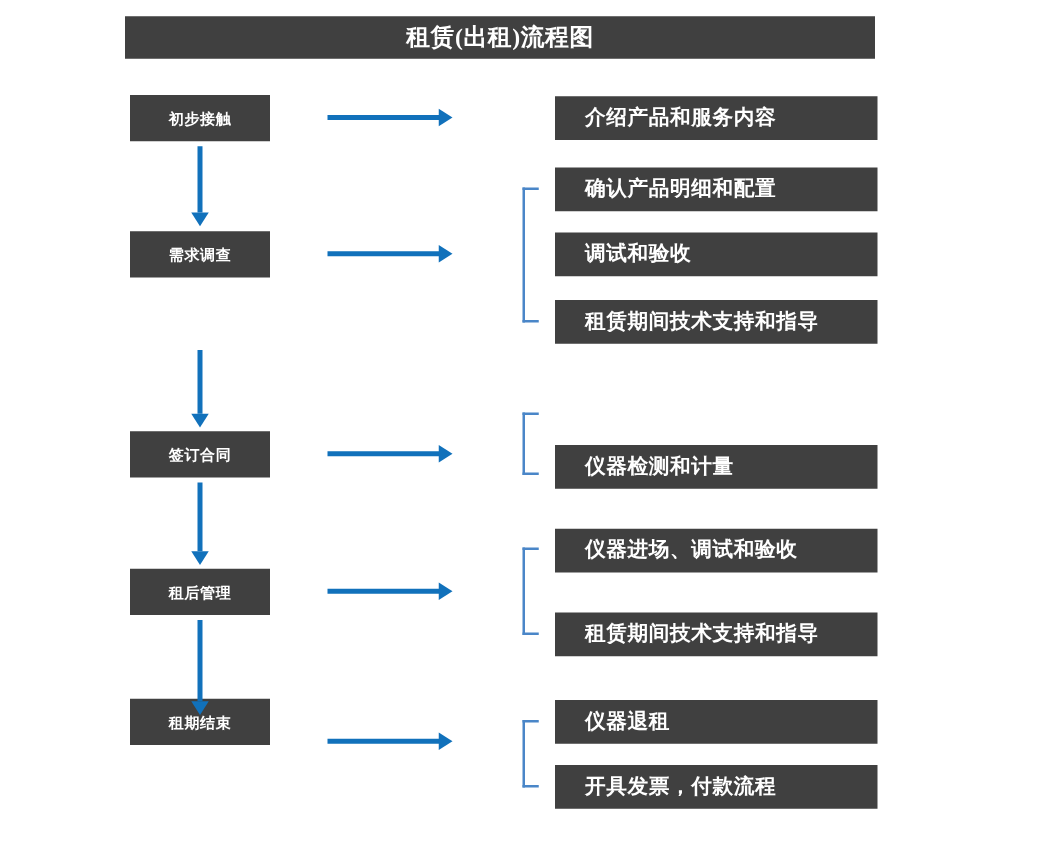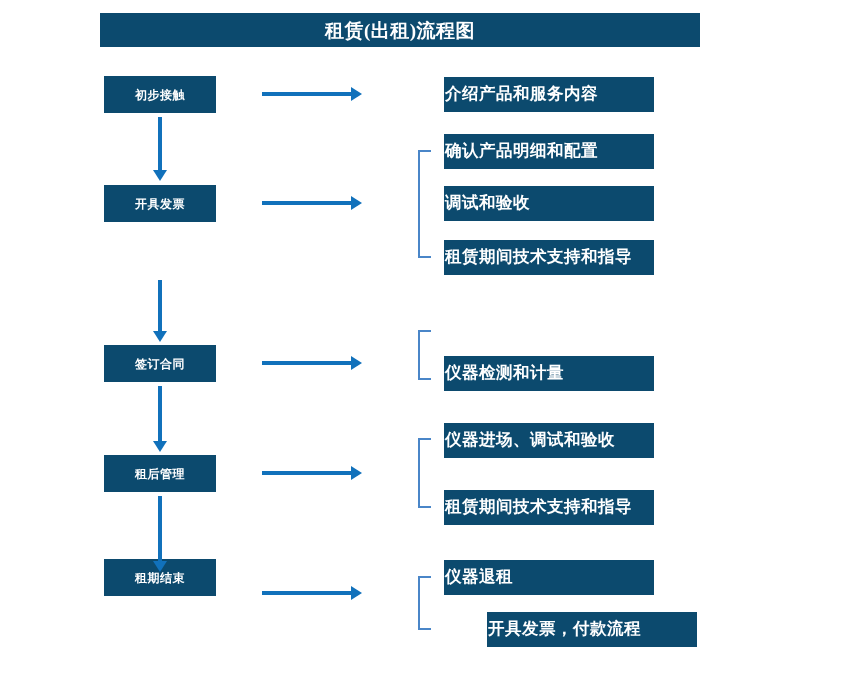--- a/index.html
+++ b/index.html
@@ -11,21 +11,21 @@
     position: relative;
     width: 844px;
     height: 688px;
     background: #ffffff;
     font-family: "Liberation Serif", "DejaVu Serif", serif;
     overflow: hidden;
   }
 
   .box {
     position: absolute;
-    background: #0c4a6e;
+    background: #404040;
     color: #ffffff;
     display: flex;
     align-items: center;
     box-sizing: border-box;
     font-weight: bold;
     letter-spacing: 0.5px;
     line-height: 1;
     white-space: nowrap;
   }
 
@@ -44,23 +44,23 @@
     left: 104px;
     width: 112px;
     height: 37px;
     justify-content: center;
     font-size: 12px;
   }
 
   
   .detail-box {
     left: 444px;
-    width: 210px;
+    width: 258px;
     height: 35px;
-    padding-left: 1px;
+    padding-left: 24px;
     font-size: 16.5px;
   }
 
   
   .h-arrow {
     position: absolute;
     height: 14px;
   }
   .h-arrow .shaft {
     position: absolute;
@@ -115,21 +115,21 @@
 </style>
 </head>
 <body>
 
 <div id="canvas">
 
   <div class="box title-banner">租赁(出租)流程图</div>
 
   <div class="box stage-box" style="top:76px;">初步接触</div>
 
-  <div class="box stage-box" style="top:185px;">开具发票</div>
+  <div class="box stage-box" style="top:185px;">需求调查</div>
 
   <div class="box stage-box" style="top:345px;">签订合同</div>
 
   <div class="box stage-box" style="top:455px;text-align:right;">租后管理</div>
 
   <div class="box stage-box" style="top:559px;">租期结束</div>
 
   <div class="box detail-box" style="top:77px;">介绍产品和服务内容</div>
 
   <div class="box detail-box" style="top:134px;">确认产品明细和配置</div>
@@ -140,21 +140,21 @@
 
 
   <div class="box detail-box" style="top:356px;">仪器检测和计量</div>
 
   <div class="box detail-box" style="top:490px;">租赁期间技术支持和指导</div>
 
   <div class="box detail-box" style="top:423px;">仪器进场、调试和验收</div>
 
   <div class="box detail-box" style="top:560px;">仪器退租</div>
 
-  <div class="box detail-box" style="top:612px;margin-left:43px;">开具发票，付款流程</div>
+  <div class="box detail-box" style="top:612px;">开具发票，付款流程</div>
 
   <div class="h-arrow" style="left:262px; top:87px; width:100px;">
     <div class="shaft" style="width:90px;"></div>
     <div class="head" style="left:89px;"></div>
   </div>
 
   <div class="h-arrow" style="left:262px; top:196px; width:100px;">
     <div class="shaft" style="width:90px;"></div>
     <div class="head" style="left:89px;"></div>
   </div>

